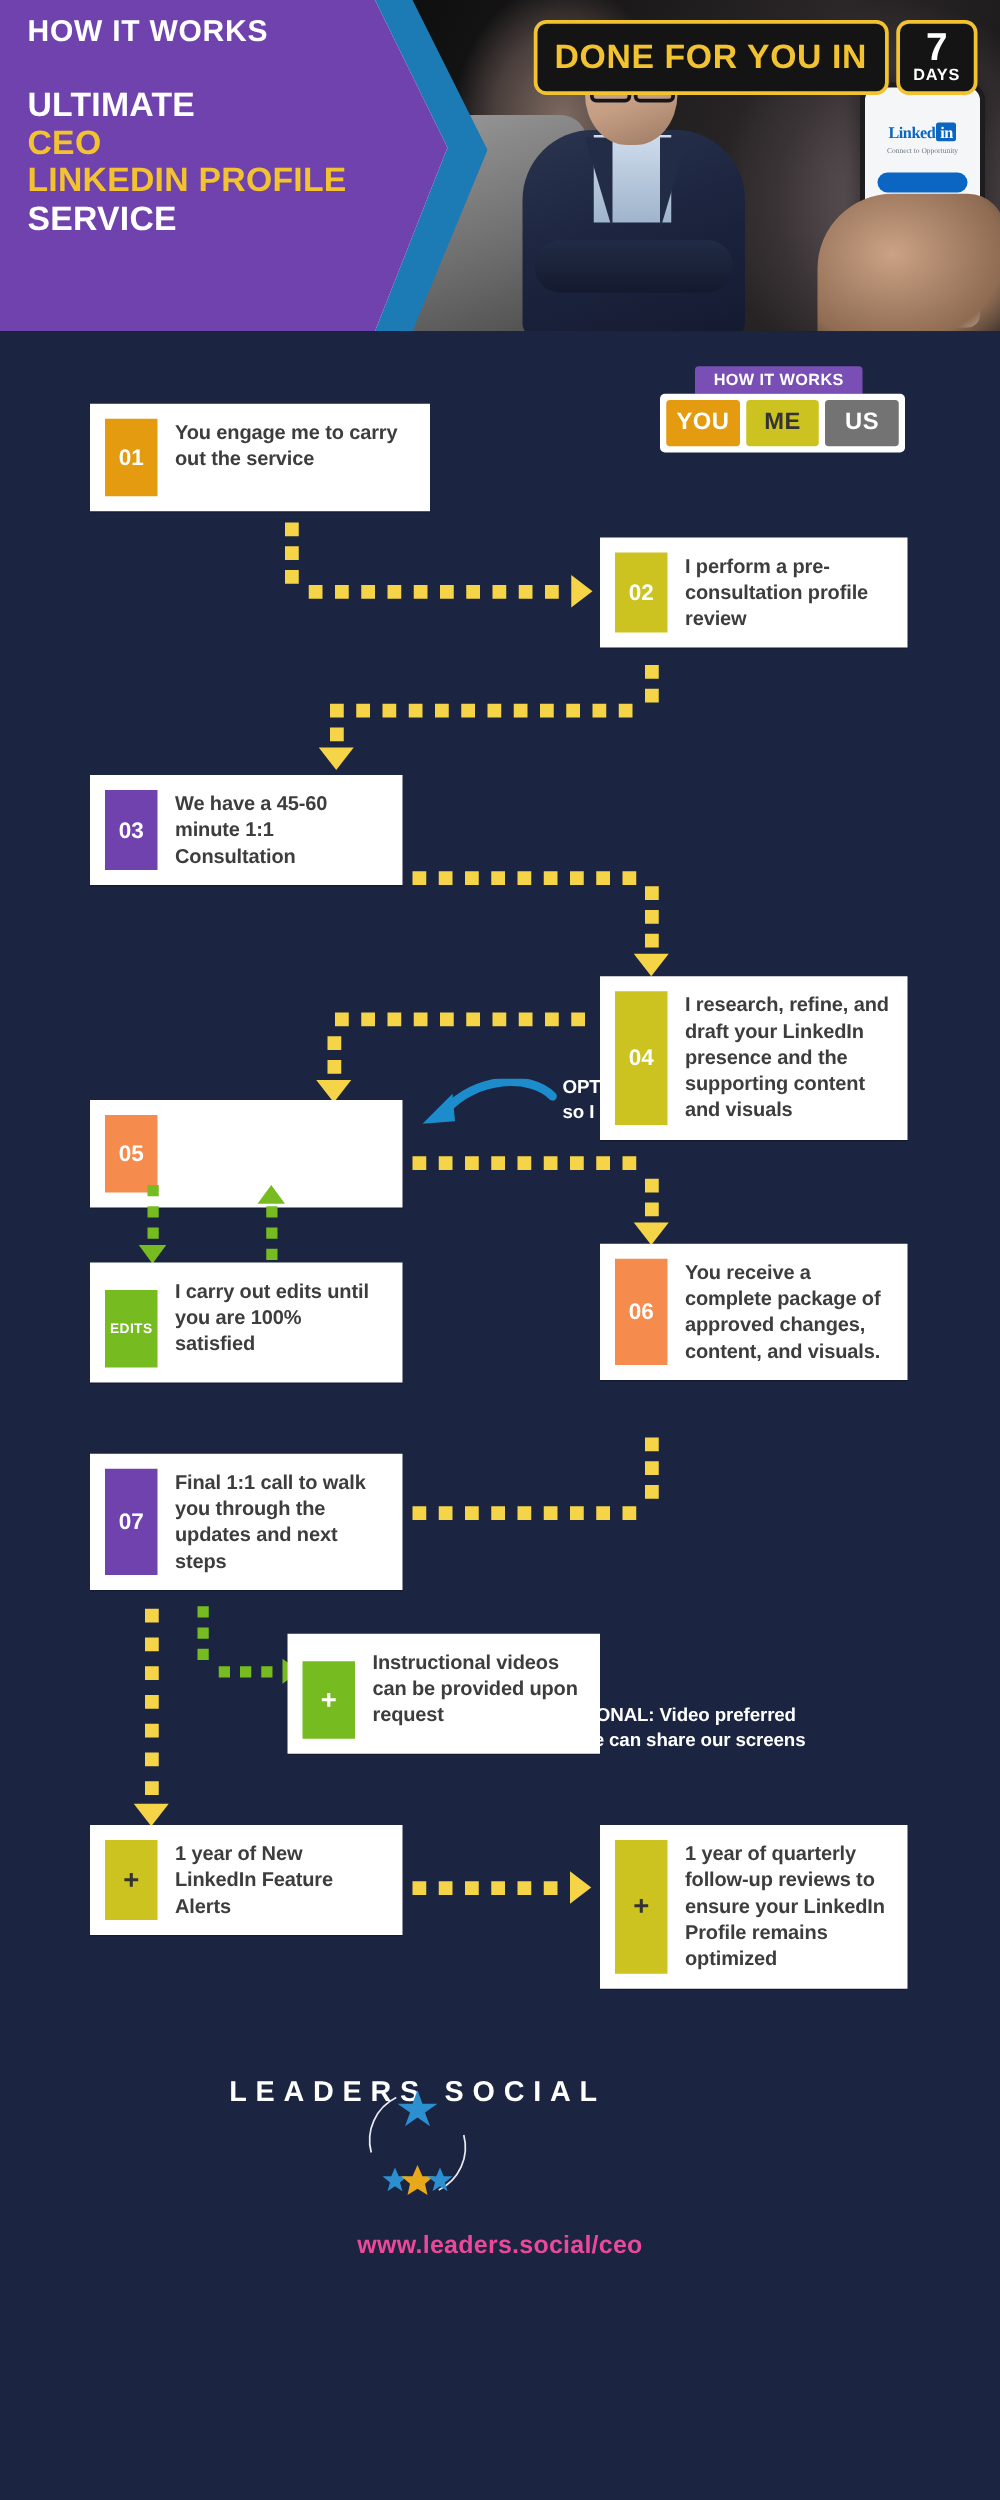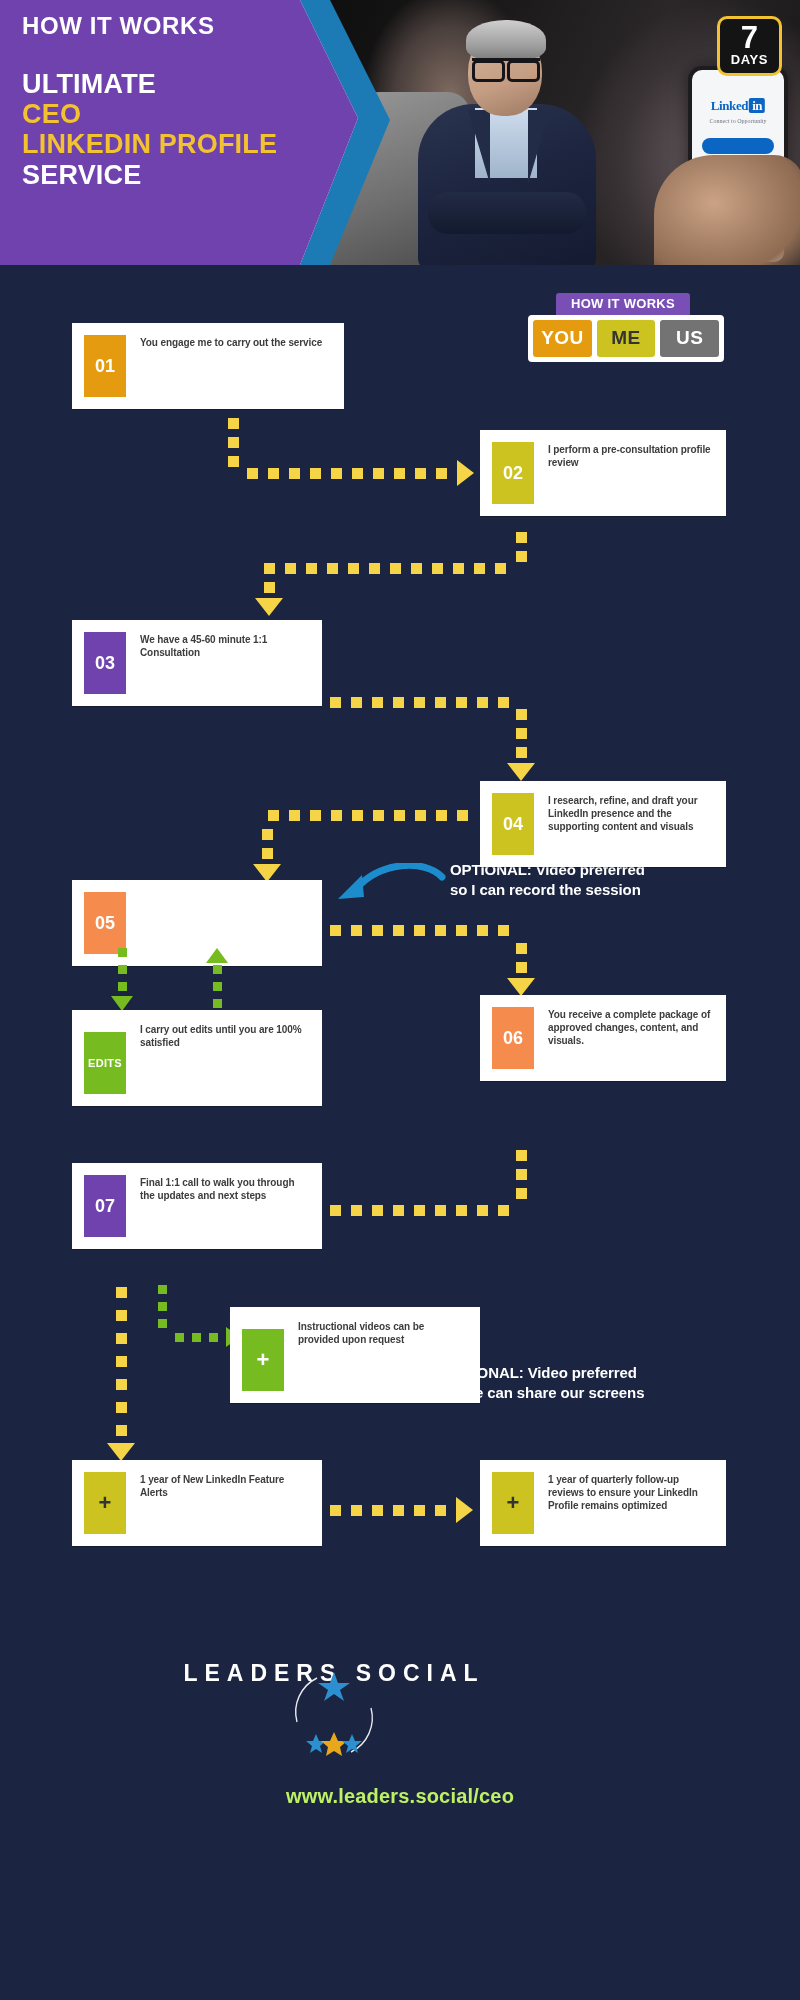--- a/index.html
+++ b/index.html
@@ -192,21 +192,21 @@
   }
   .card-inner { display:flex; padding:12px 14px 12px 12px; gap:14px; align-items:flex-start; width:100%; }
   .badge {
     flex:0 0 auto; width:42px; min-height:62px;
     display:flex; align-items:center; justify-content:center;
     color:#ffffff; font-size:18px; font-weight:bold; align-self:stretch;
   }
   .badge.small-txt { font-size:11px; letter-spacing:.3px; }
   .badge.plus { font-size:22px; font-weight:bold; }
   .card-text {
-    color:#3d3d3d; font-size:10px; font-weight:bold; line-height:1.32;
+    color:#3d3d3d; font-size:16px; font-weight:bold; line-height:1.32;
     padding-top:1px; letter-spacing:-.1px;
   }
   .b-orange  { background:#e49b0f; }
   .b-yellow  { background:#ccc320; }
   .b-purple  { background:#6f42ad; }
   .b-peach   { background:#f58b4c; }
   .b-green   { background:#76bc21;margin-top:10px; }
   .b-gold    { background:#ccc320; color:#333333 !important; }
 
   
@@ -254,21 +254,21 @@
   .footer-logo {
     position:absolute; left:0; top:1395px; width:668px;
     display:flex; align-items:center; justify-content:center;
   }
   .logo-text {
     color:#ffffff; font-size:23px; font-weight:bold; letter-spacing:7px;
   }
   .logo-mark { position:absolute; left:50%; top:0; transform:translateX(-50%); width:150px; height:110px; }
   .footer-url {
     position:absolute; left:0; top:1520px; width:800px; text-align:center;
-    color:#bef264; font-size:20px; font-weight:bold; letter-spacing:.2px;
+    color:#ec4899; font-size:20px; font-weight:bold; letter-spacing:.2px;
   }
 </style>
 </head>
 <body>
 
 <div id="page">
 
   <div class="hero">
 
     <div class="hero-photo">
@@ -301,20 +301,23 @@
       <div class="kicker">HOW IT WORKS</div>
       <div class="stack">
         <div class="t-line t-white">ULTIMATE</div>
         <div class="t-line t-gold">CEO</div>
         <div class="t-line t-gold">LINKEDIN PROFILE</div>
         <div class="t-line t-white">SERVICE</div>
       </div>
     </div>
 
     <div class="dfy">
+      <div class="dfy-main">
+        <span>DONE FOR YOU IN</span>
+      </div>
       <div class="dfy-days">
         <div class="dfy-num">7</div>
         <div class="dfy-word">DAYS</div>
       </div>
     </div>
   </div>
 
   <div class="body-area">
 
     <div class="legend">

